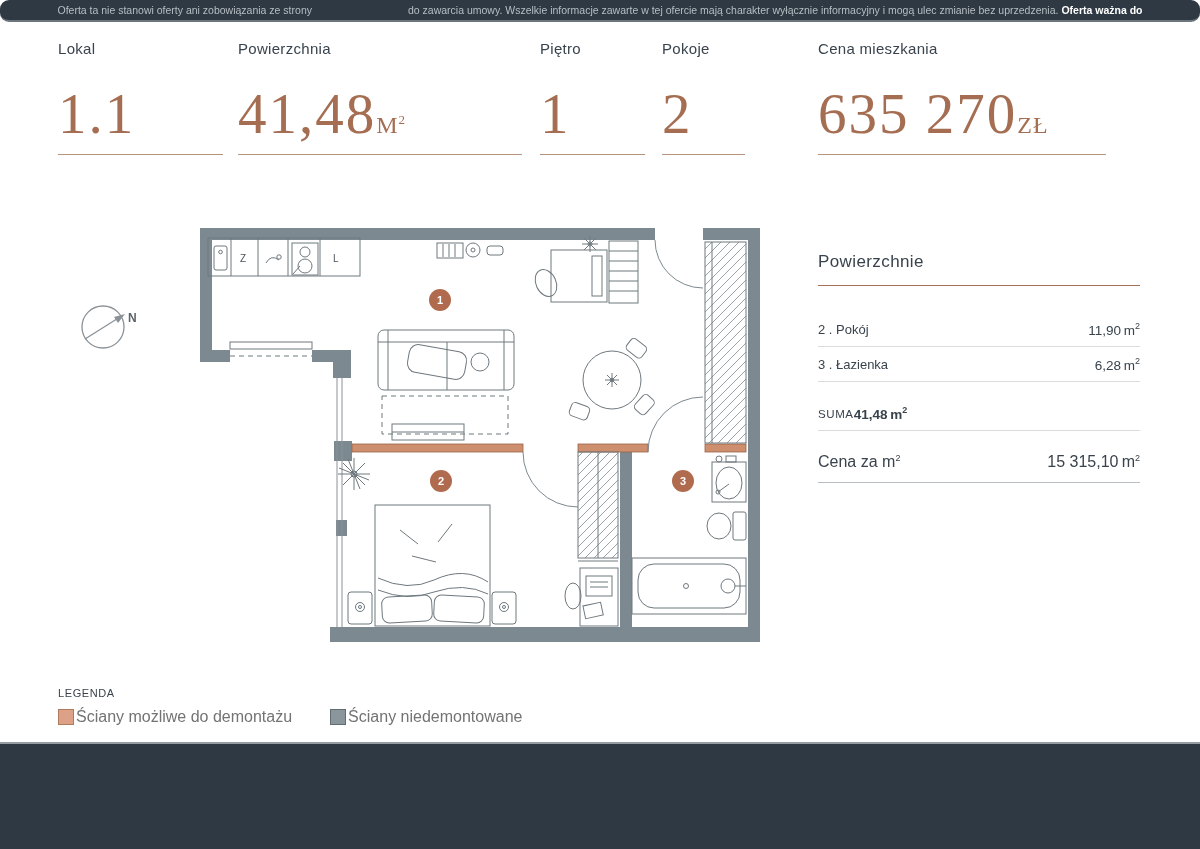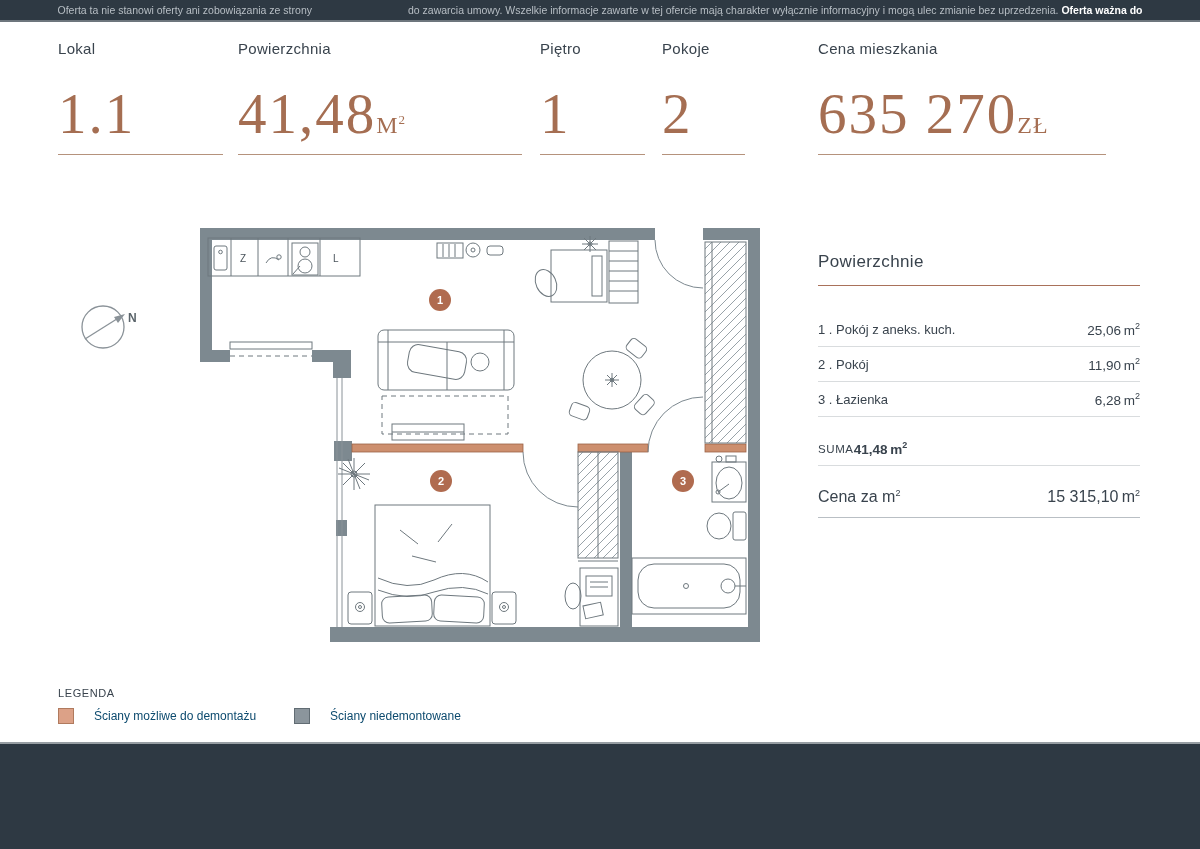--- a/index.html
+++ b/index.html
@@ -2,21 +2,21 @@
 <html><head>
 <meta charset="utf-8">
 <style>
   html,body{margin:0;padding:0;background:#ffffff;}
   .page{position:relative;width:1200px;height:849px;background:#ffffff;overflow:hidden;
         font-family:"Liberation Sans",sans-serif;color:#39434d;}
 
   
   .topbar{position:absolute;top:0;left:0;width:100%;height:22px;background:#2e3943;
           border-bottom:2px solid #6d767d;display:flex;align-items:center;justify-content:center;
-          gap:96px;font-size:10.5px;color:#b7bec4;white-space:nowrap;box-sizing:border-box;}
+          gap:96px;font-size:10.5px;color:#b7bec4;white-space:nowrap;box-sizing:border-box;border-radius:9px;}
   .topbar .bold{color:#ffffff;font-weight:bold;}
 
   
   .hcol{position:absolute;top:40px;height:115px;border-bottom:1px solid #b5927c;
         display:flex;flex-direction:column;justify-content:space-between;box-sizing:border-box;}
   .hlabel{font-size:15px;color:#39434d;letter-spacing:.3px;}
   .hvalue{font-family:"Liberation Serif",serif;font-size:57px;line-height:.92;color:#a56e52;
           letter-spacing:2px;white-space:nowrap;padding-bottom:14px;}
   .hsuffix{font-size:24px;letter-spacing:1px;}
   .hsuffix sup{font-size:13px;}
@@ -43,21 +43,21 @@
         margin-top:15px;border-bottom:1px solid #d9dcde;}
   .suma .sl{font-size:11.5px;letter-spacing:.6px;}
   .suma .pv{font-size:13.5px;font-weight:bold;}
   .ppm{display:flex;justify-content:space-between;align-items:center;height:40px;
        margin-top:11px;border-bottom:1px solid #b9bfc4;font-size:16px;}
 
   
   .legend{position:absolute;left:58px;top:687px;}
   .ltitle{font-size:11px;letter-spacing:.6px;color:#39434d;margin-bottom:9px;}
   .litems{display:flex;gap:38px;align-items:center;}
-  .litem{display:flex;gap:20px;align-items:center;font-size:12px;color:#0c4a6e;}
+  .litem{display:flex;gap:2px;align-items:center;font-size:16px;color:#737373;}
   .swatch{width:16px;height:16px;box-sizing:border-box;}
   .swatch.copper{background:#dca187;border:1px solid #b07a5e;}
   .swatch.gray{background:#8b959c;border:1px solid #616c73;}
 
   
   .footer{position:absolute;left:0;top:742px;width:100%;height:107px;background:#2e3943;
           border-top:2px solid #979ea3;box-sizing:border-box;}
 </style>
 </head>
 <body>
@@ -285,24 +285,20 @@
       <circle cx="441" cy="481" r="11" fill="#b06b4f"></circle>
       <text x="441" y="485" text-anchor="middle" font-size="11" font-weight="bold" fill="#ffffff">2</text>
       <circle cx="683" cy="481" r="11" fill="#b06b4f"></circle>
       <text x="683" y="485" text-anchor="middle" font-size="11" font-weight="bold" fill="#ffffff">3</text>
     </g>
   </svg>
 
   <div class="panel">
     <div class="ptitle">Powierzchnie</div>
     <div class="prows">
-      <div class="prow">
-        <span>1 . Pokój z aneks. kuch.</span>
-        <span class="pv"><span>25,06</span> <span>m</span><sup>2</sup></span>
-      </div>
       <div class="prow">
         <span>2 . Pokój</span>
         <span class="pv"><span>11,90</span> <span>m</span><sup>2</sup></span>
       </div>
       <div class="prow">
         <span>3 . Łazienka</span>
         <span class="pv"><span>6,28</span> <span>m</span><sup>2</sup></span>
       </div>
     </div>
     <div class="suma">

